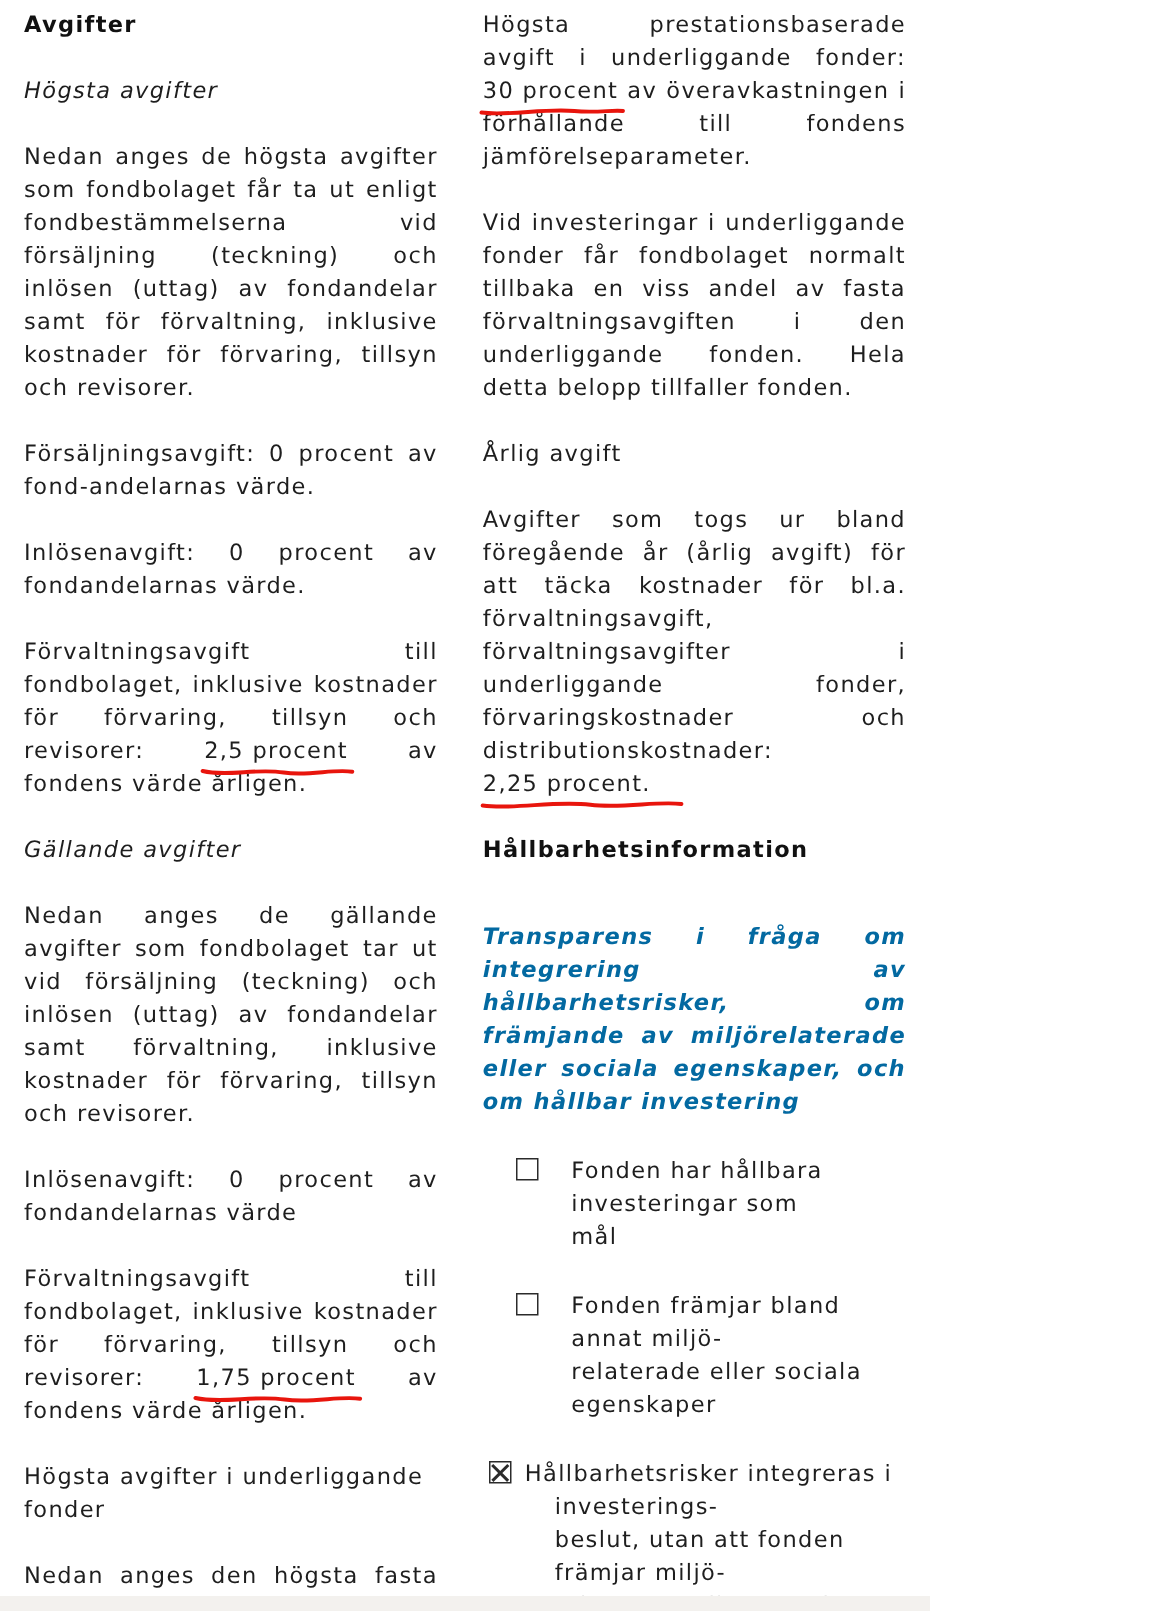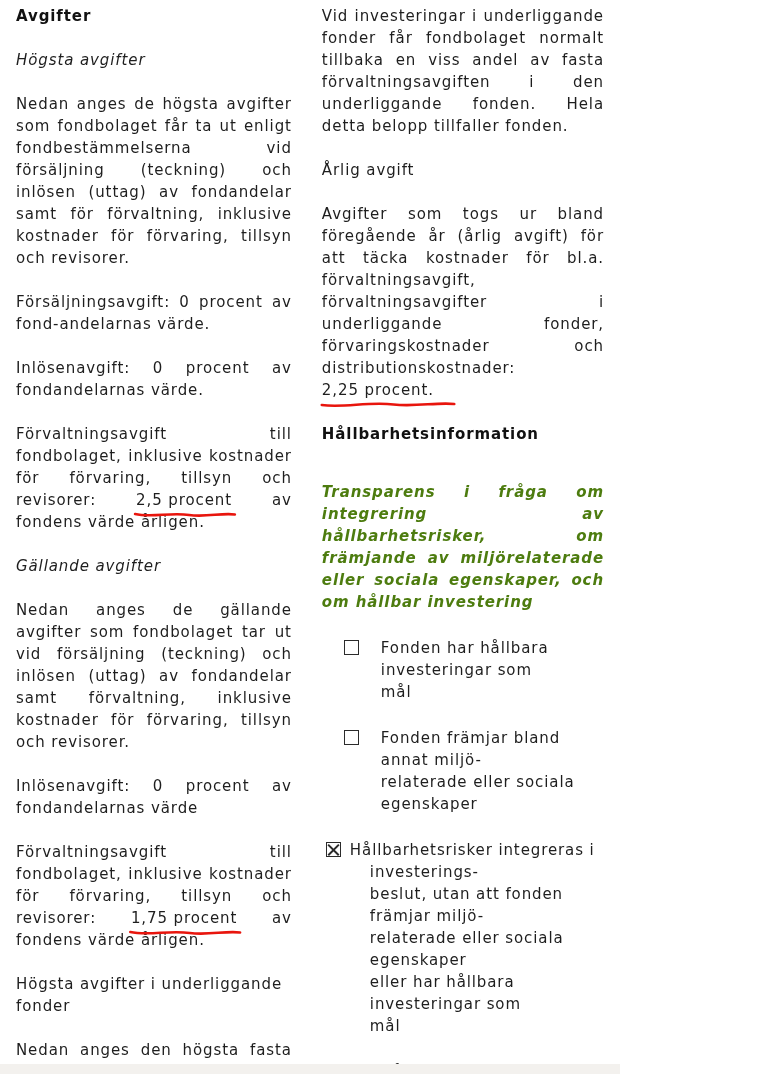--- a/index.html
+++ b/index.html
@@ -17,21 +17,21 @@
   .cols { display:flex; padding:5px 16px 0 16px; gap:30px; }
   .col { box-sizing:border-box; }
   .col-left  { width:352px; }
   .col-right { width:360px; }
 
   .para { margin:0 0 22px 0; text-align:justify; }
   .doc-title { font-weight:bold; margin:0 0 22px 0; color:#111; }
   .subhead { margin:0 0 22px 0; text-underline-offset:3px; }
   .subhead.italic { font-style:italic; }
   .bold-head { font-weight:bold; margin:22px 0 36px 0; color:#111; }
-  .bold-italic-head { font-weight:bold; font-style:italic; margin:0 0 24px 0; text-align:justify; color:#4d7c0f; }
+  .bold-italic-head { font-weight:bold; font-style:italic; margin:0 0 24px 0; text-align:justify; color:#0369a1; }
 
   
   .redmark { position:relative; display:inline-block; }
   .redmark .ul-svg {
     position:absolute; left:-3px; bottom:-8px;
     width:calc(100% + 8px); height:10px;
     overflow:visible; pointer-events:none;
   }
   .redmark .ul-svg path {
     fill:none; stroke:#e8150d; stroke-width:2.6;
@@ -93,20 +93,23 @@
               <path d="M2 5 C 18 9, 36 3, 54 6 C 70 8.5, 86 3.5, 98 5.5"></path>
             </svg></span><span> av fondens värde årligen.</span></p>
 
       <div class="subhead">Högsta avgifter i underliggande fonder</div>
 
       <p class="para">Nedan anges den högsta fasta respektive prestationsbaserade avgift som får tas ut för förvaltningen av de fonder och fondföretag i vars fondandelar fondens medel placeras.</p>
 
     </div>
 
     <div class="col col-right">
+      <p class="para"><span>Högsta prestationsbaserade avgift i underliggande fonder: </span><span class="redmark"><span>30 procent</span><svg class="ul-svg" viewBox="0 0 100 10" preserveAspectRatio="none">
+              <path d="M2 6 C 20 8.5, 45 3, 65 5 C 80 6.5, 92 4, 98 5"></path>
+            </svg></span><span> av överavkastningen i förhållande till fondens jämförelseparameter.</span></p>
 
       <p class="para">Vid investeringar i underliggande fonder får fondbolaget normalt tillbaka en viss andel av fasta förvaltningsavgiften i den underliggande fonden. Hela detta belopp tillfaller fonden.</p>
 
       <div class="subhead">Årlig avgift</div>
 
       <p class="para"><span>Avgifter som togs ur bland föregående år (årlig avgift) för att täcka kostnader för bl.a. förvaltningsavgift, förvaltningsavgifter i underliggande fonder, förvaringskostnader och distributionskostnader: </span><span class="redmark"><span>2,25 procent.</span><svg class="ul-svg" viewBox="0 0 100 10" preserveAspectRatio="none" style="width:calc(100% + 26px);">
               <path d="M2 6 C 18 9, 36 2.5, 54 5.5 C 70 8, 86 3, 98 5"></path>
             </svg></span><span></span></p>
 
 

